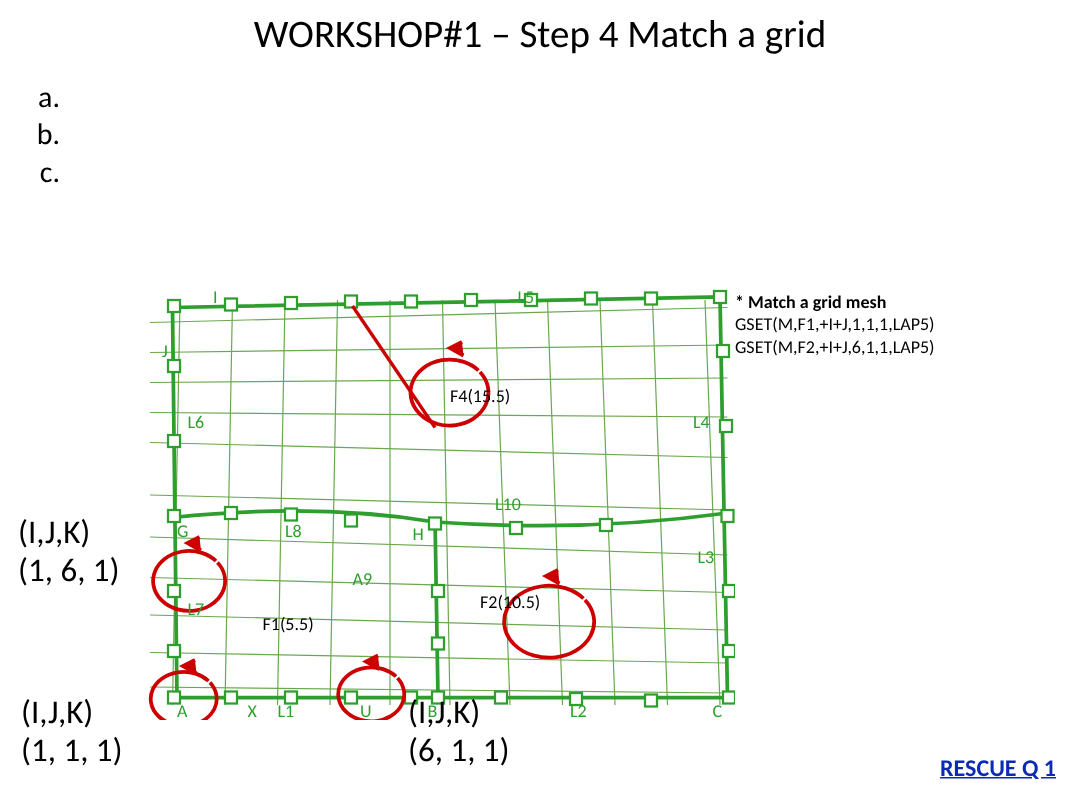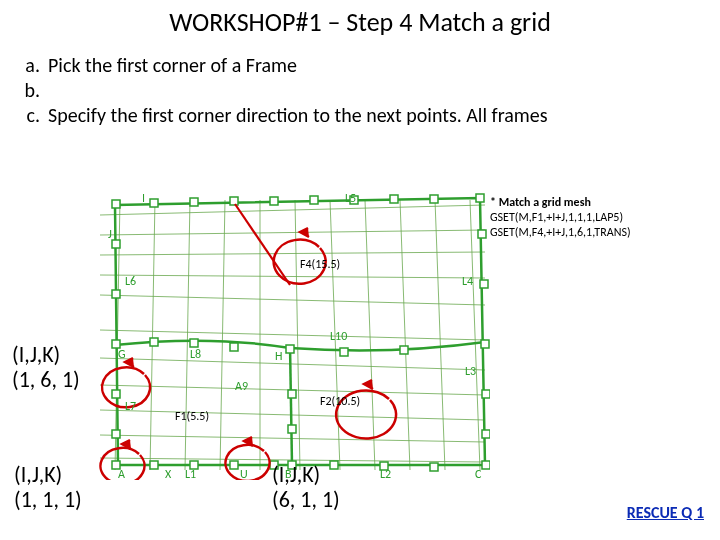--- a/index.html
+++ b/index.html
@@ -69,28 +69,26 @@
   .lblg { font-family: Calibri, Arial; font-size: 12px; fill: #2e9e2e; }
 </style>
 </head>
 <body>
 
 <div class="title">WORKSHOP#1 – Step 4 Match a grid</div>
 
 <div class="steps">
   <div class="step-row">
     <div class="step-letter">a.</div>
-    <div>Pick the first corner of a Frame</div>
   </div>
   <div class="step-row">
     <div class="step-letter">b.</div>
   </div>
   <div class="step-row">
     <div class="step-letter">c.</div>
-    <div>Specify the first corner direction to the next points. All frames</div>
   </div>
 </div>
 
 <div class="diagram-wrap">
 <svg viewBox="0 0 400 290">
 
   <g>
 
     <line class="gline" x1="10" y1="25" x2="395" y2="15"></line>
     <line class="gline" x1="10" y1="45" x2="395" y2="40"></line>
@@ -210,21 +208,21 @@
   <text class="lblg" x="150" y="288">U</text>
   <text class="lblg" x="195" y="288">B</text>
   <text class="lblg" x="290" y="288">L2</text>
   <text class="lblg" x="385" y="288">C</text>
 </svg>
 </div>
 
 <div class="note-block">
   <div class="note-title">* Match a grid mesh</div>
   <div>GSET(M,F1,+I+J,1,1,1,LAP5)</div>
-  <div>GSET(M,F4,+I+J,1,6,1,TRANS)</div>
+  <div>GSET(M,F2,+I+J,6,1,1,LAP5)</div>
 </div>
 
 <div class="coord coord1">
   <div>(I,J,K)</div>
     <div>(1, 6, 1)</div>
 </div>
 <div class="coord coord2">
   <div>(I,J,K)</div>
     <div>(1, 1, 1)</div>
 </div>

